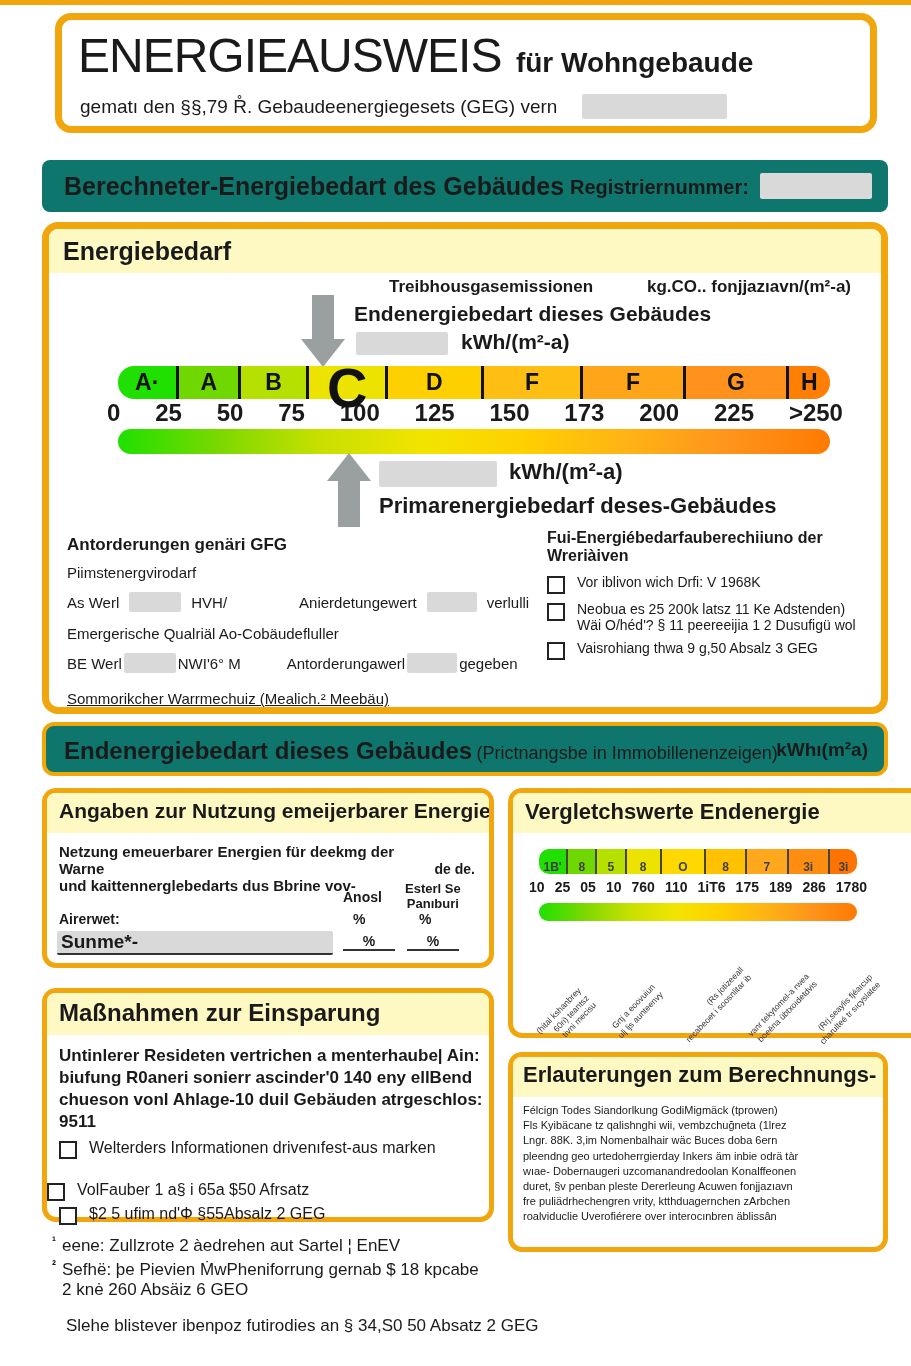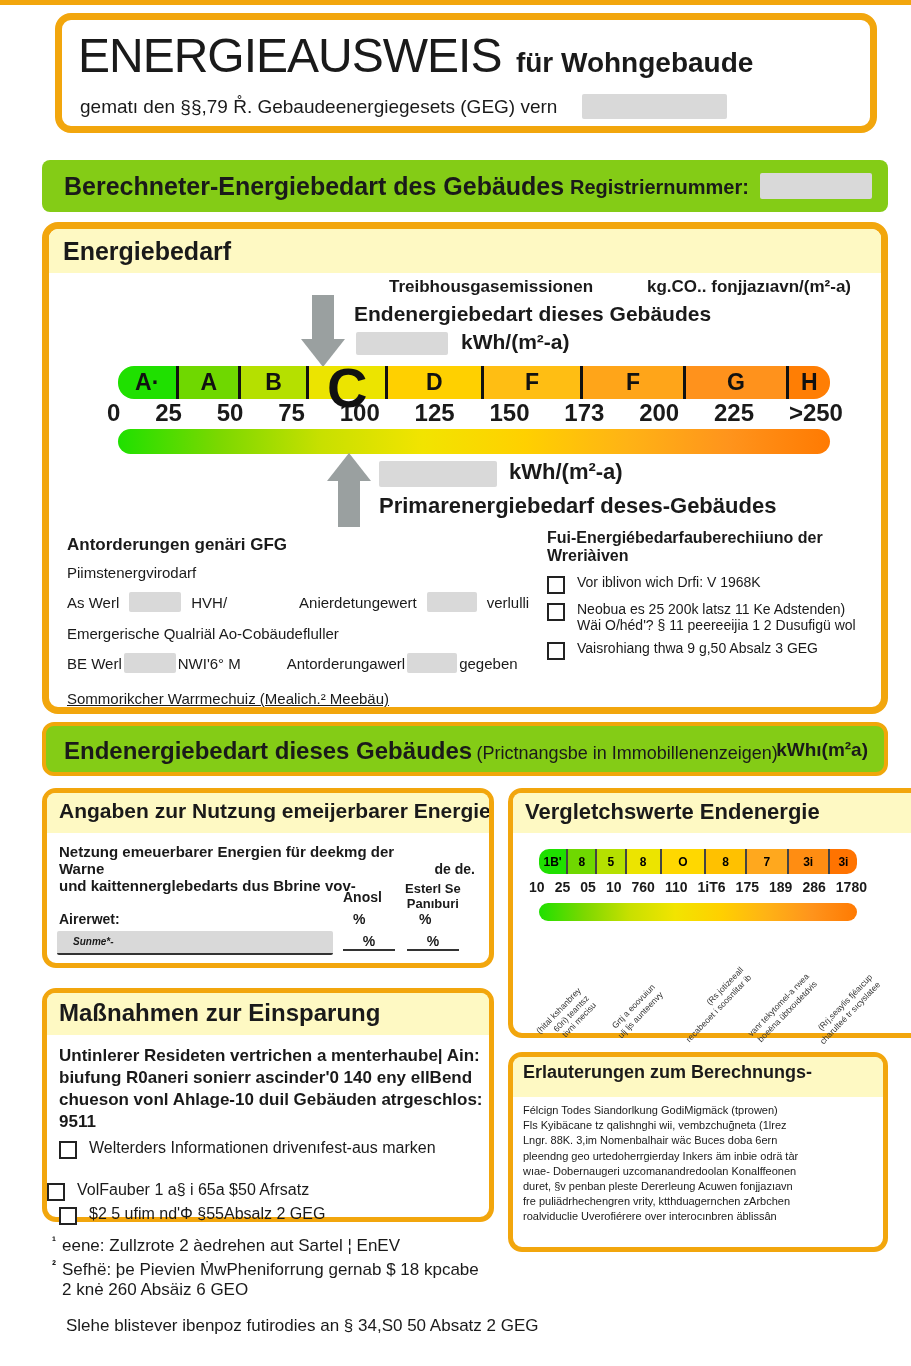--- a/index.html
+++ b/index.html
@@ -5,21 +5,21 @@
   html,body{margin:0;padding:0;background:#ffffff;}
   body{font-family:"Liberation Sans", sans-serif; color:#1a1a1a;}
   .page{position:relative;width:911px;height:1366px;background:#ffffff;overflow:hidden;}
   .abs{position:absolute;}
   .topstrip{left:0;top:0;width:911px;height:5px;background:#f2a60d;}
 
   
   .obox{box-sizing:border-box;border:7px solid #f2a60d;border-radius:16px;background:#ffffff;}
   .obox-thin{box-sizing:border-box;border:5px solid #f2a60d;border-radius:14px;background:#ffffff;}
   .hstrip{background:#fef9c3;}
-  .banner{background:#84cc16;border-radius:8px;}
+  .banner{background:#0f766e;border-radius:8px;}
 
   .gray{background:#d9d9d9;border-radius:2px;}
   .b{font-weight:bold;}
   .pre{white-space:pre-line;}
 
   
   .title-main{font-size:48px;font-weight:400;letter-spacing:-1px;margin-top:24px;}
   .title-sub{font-size:28px;font-weight:800;}
   .law{font-size:19px;}
 
@@ -43,21 +43,21 @@
   .arrow-down .head{position:absolute;left:0;top:44px;width:0;height:0;border-left:22px solid transparent;border-right:22px solid transparent;border-top:28px solid #9aa0a0;}
   .arrow-up .shaft{position:absolute;left:11px;top:26px;width:22px;height:48px;background:#9aa0a0;}
   .arrow-up .head{position:absolute;left:0;top:0;width:0;height:0;border-left:22px solid transparent;border-right:22px solid transparent;border-bottom:28px solid #9aa0a0;}
 
   
   .ckrow{display:flex;gap:12px;align-items:flex-start;}
   .ck{flex:0 0 auto;width:14px;height:14px;border:2px solid #222;margin-top:2px;background:#fff;}
 
   
   .cscale{display:flex;width:318px;height:25px;border-radius:10px;overflow:hidden;}
-  .cseg{display:flex;align-items:center;justify-content:center;font-size:12px;font-weight:bold;color:#000000;border-right:2px solid #444;}
+  .cseg{display:flex;align-items:flex-end;justify-content:center;font-size:12px;font-weight:bold;color:#404040;border-right:2px solid #444;}
   .cseg:last-child{border-right:none;}
   .cseg:nth-child(1){width:9%;}  .cseg:nth-child(2){width:9%;}
   .cseg:nth-child(3){width:9%;}  .cseg:nth-child(4){width:11%;}
   .cseg:nth-child(5){width:14%;} .cseg:nth-child(6){width:13%;}
   .cseg:nth-child(7){width:13%;} .cseg:nth-child(8){width:13%;}
   .cseg:nth-child(9){width:9%;}
   .cticks{display:flex;justify-content:space-between;width:338px;font-size:14px;font-weight:bold;}
   .cgrad{height:18px;border-radius:9px;background:linear-gradient(to right,#1fe000,#7cd800,#c8e000,#f2e400,#ffd000,#ffb315,#ff941c,#ff7a02);}
   .rotlbl{position:absolute;transform:rotate(-46deg);transform-origin:left bottom;font-size:8.5px;line-height:1.25;color:#333;white-space:pre-line;text-align:right;}
 
@@ -212,21 +212,21 @@
     <div class="abs b pre" style="left:12px;top:50px;font-size:15px;width:360px;">Netzung emeuerbarer Energien für deekmg der Warne
 und kaittennerglebedarts dus Bbrine vov-</div>
     <div class="abs b" style="right:14px;top:68px;font-size:14px;">de de.</div>
     <div class="abs b" style="left:296px;top:96px;font-size:14px;">Anosl</div>
     <div class="abs b pre" style="left:358px;top:88px;font-size:13px;text-align:center;">Esterl Se
 Panıburi</div>
     <div class="abs b" style="left:12px;top:118px;font-size:14px;">Airerwet:</div>
     <div class="abs b" style="left:306px;top:118px;font-size:14px;">%</div>
     <div class="abs b" style="left:372px;top:118px;font-size:14px;">%</div>
     <div class="abs gray" style="left:10px;top:138px;width:276px;height:22px;border-bottom:2px solid #333;">
-      <span class="b" style="font-size:10px;padding-left:16px;line-height:22px;font-style:italic;">Sunme*-</span>
+      <span class="b" style="font-size:19px;padding-left:4px;line-height:22px;">Sunme*-</span>
     </div>
     <div class="abs b" style="left:296px;top:140px;width:52px;text-align:center;font-size:14px;border-bottom:2px solid #333;">%</div>
     <div class="abs b" style="left:360px;top:140px;width:52px;text-align:center;font-size:14px;border-bottom:2px solid #333;">%</div>
   </div>
 
   <div class="abs obox-thin" style="left:42px;top:988px;width:452px;height:234px;">
     <div class="hstrip" style="height:42px;border-radius:8px 8px 0 0;">
       <div class="b" style="padding:6px 0 0 12px;font-size:24px;">Maßnahmen zur Einsparung</div>
     </div>
     <div class="abs b" style="left:12px;top:52px;width:424px;font-size:17px;line-height:1.3;">Untinlerer Resideten vertrichen a menterhaube| Ain: biufung R0aneri sonierr ascinder'0 140 eny ellBend chueson vonl Ahlage-10 duil Gebäuden atrgeschlos: 9511</div>
@@ -299,21 +299,21 @@
     <div class="rotlbl" style="left:178px;top:230px;">(Rs jotizeeall
 recabeoet i soosnlitar ib</div>
     <div class="rotlbl" style="left:248px;top:232px;">vanr tekytomel-a rwea
 boeëna übtxoıdetdvis</div>
     <div class="rotlbl" style="left:312px;top:232px;">(Rrj,seaylis fjéaıcup
 charulteé tr sıcyslatee</div>
   </div>
 
   <div class="abs obox-thin" style="left:508px;top:1052px;width:380px;height:200px;">
     <div class="hstrip" style="height:40px;border-radius:8px 8px 0 0;">
-      <div class="b" style="padding:5px 0 0 10px;font-size:18px;white-space:nowrap;">Erlauterungen zum Berechnungs-</div>
+      <div class="b" style="padding:5px 0 0 10px;font-size:22px;white-space:nowrap;">Erlauterungen zum Berechnungs-</div>
     </div>
     <div class="abs pre small13" style="left:10px;top:46px;width:356px;line-height:1.38;">Félcign Todes Siandorlkung GodiMigmäck (tprowen)
 Fls Kyibäcane tz qalishnghi wii, vembzchuğneta (1lrez
 Lngr. 88K. 3,im Nomenbalhair wäc Buces doba 6ern
 pleendng geo urtedoherrgierday Inkers äm inbie odrä tàr
 wıae- Dobernaugeri uzcomanandredoolan Konalffeonen
 duret, §v penban pleste Dererleung Acuwen fonjjazıavn
 fre puliädrhechengren vrity, ktthduagernchen zArbchen
 roalviduclie Uverofiérere over interocınbren äblissân</div>
   </div>

